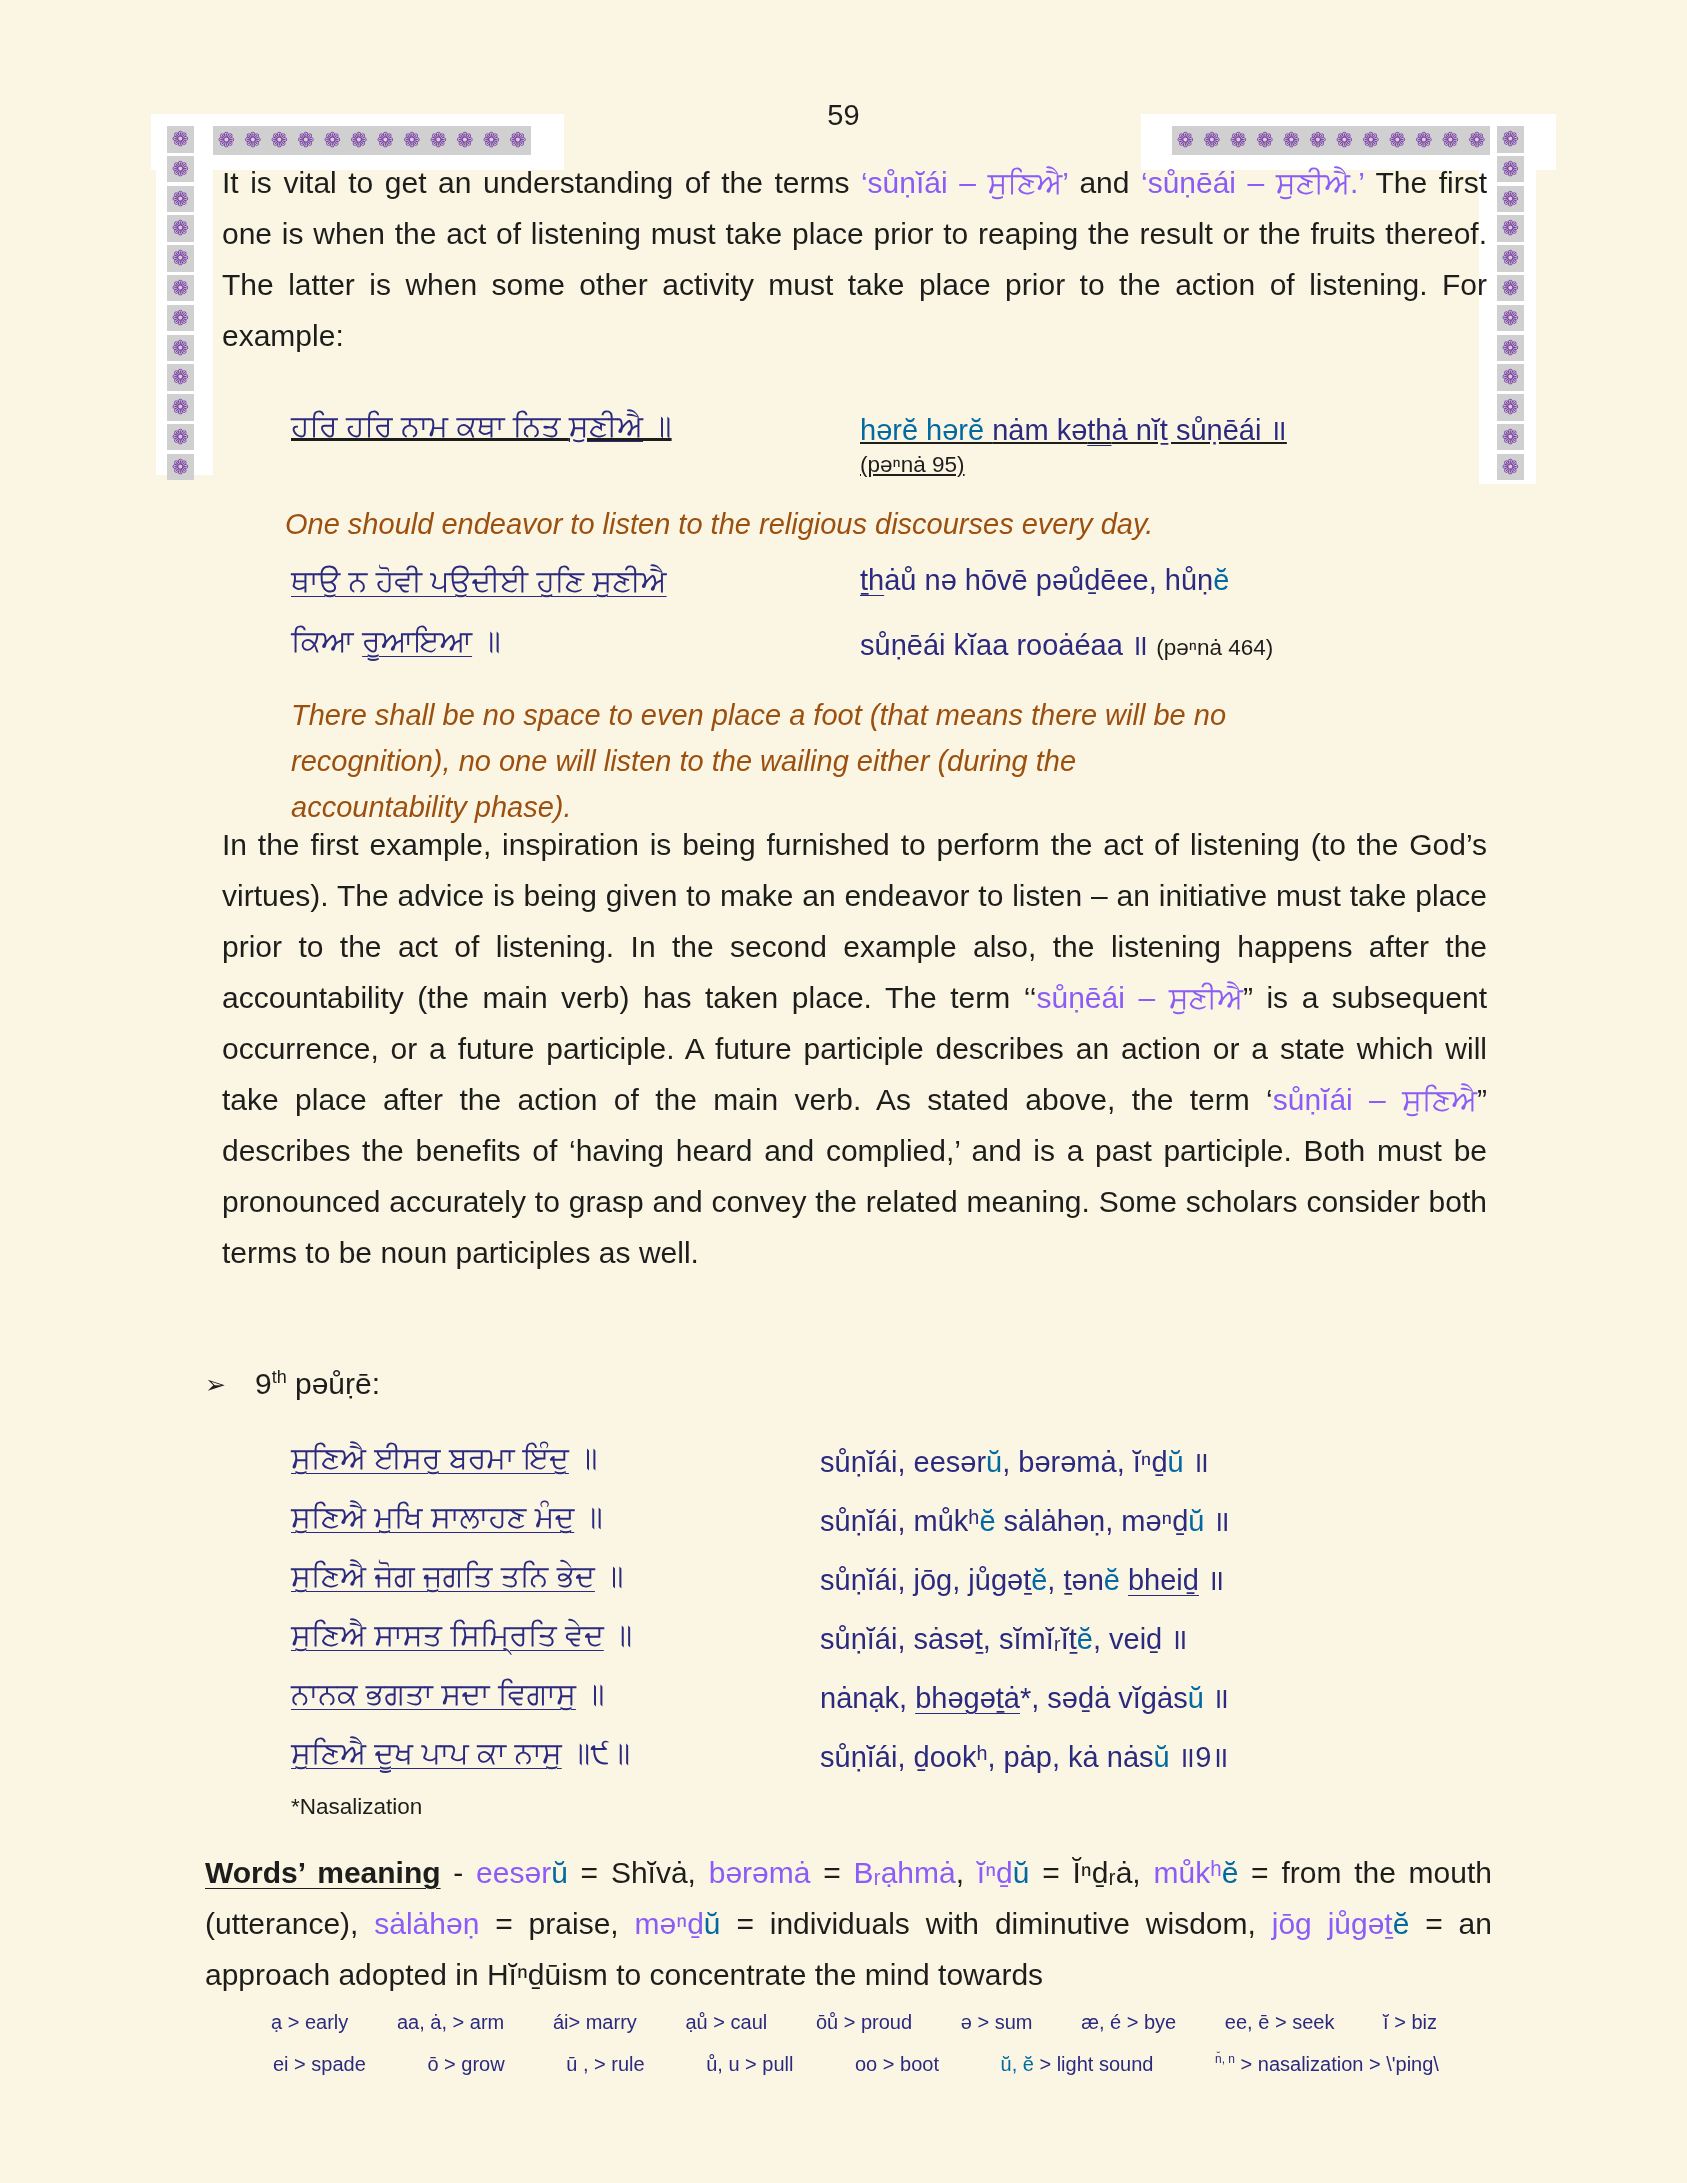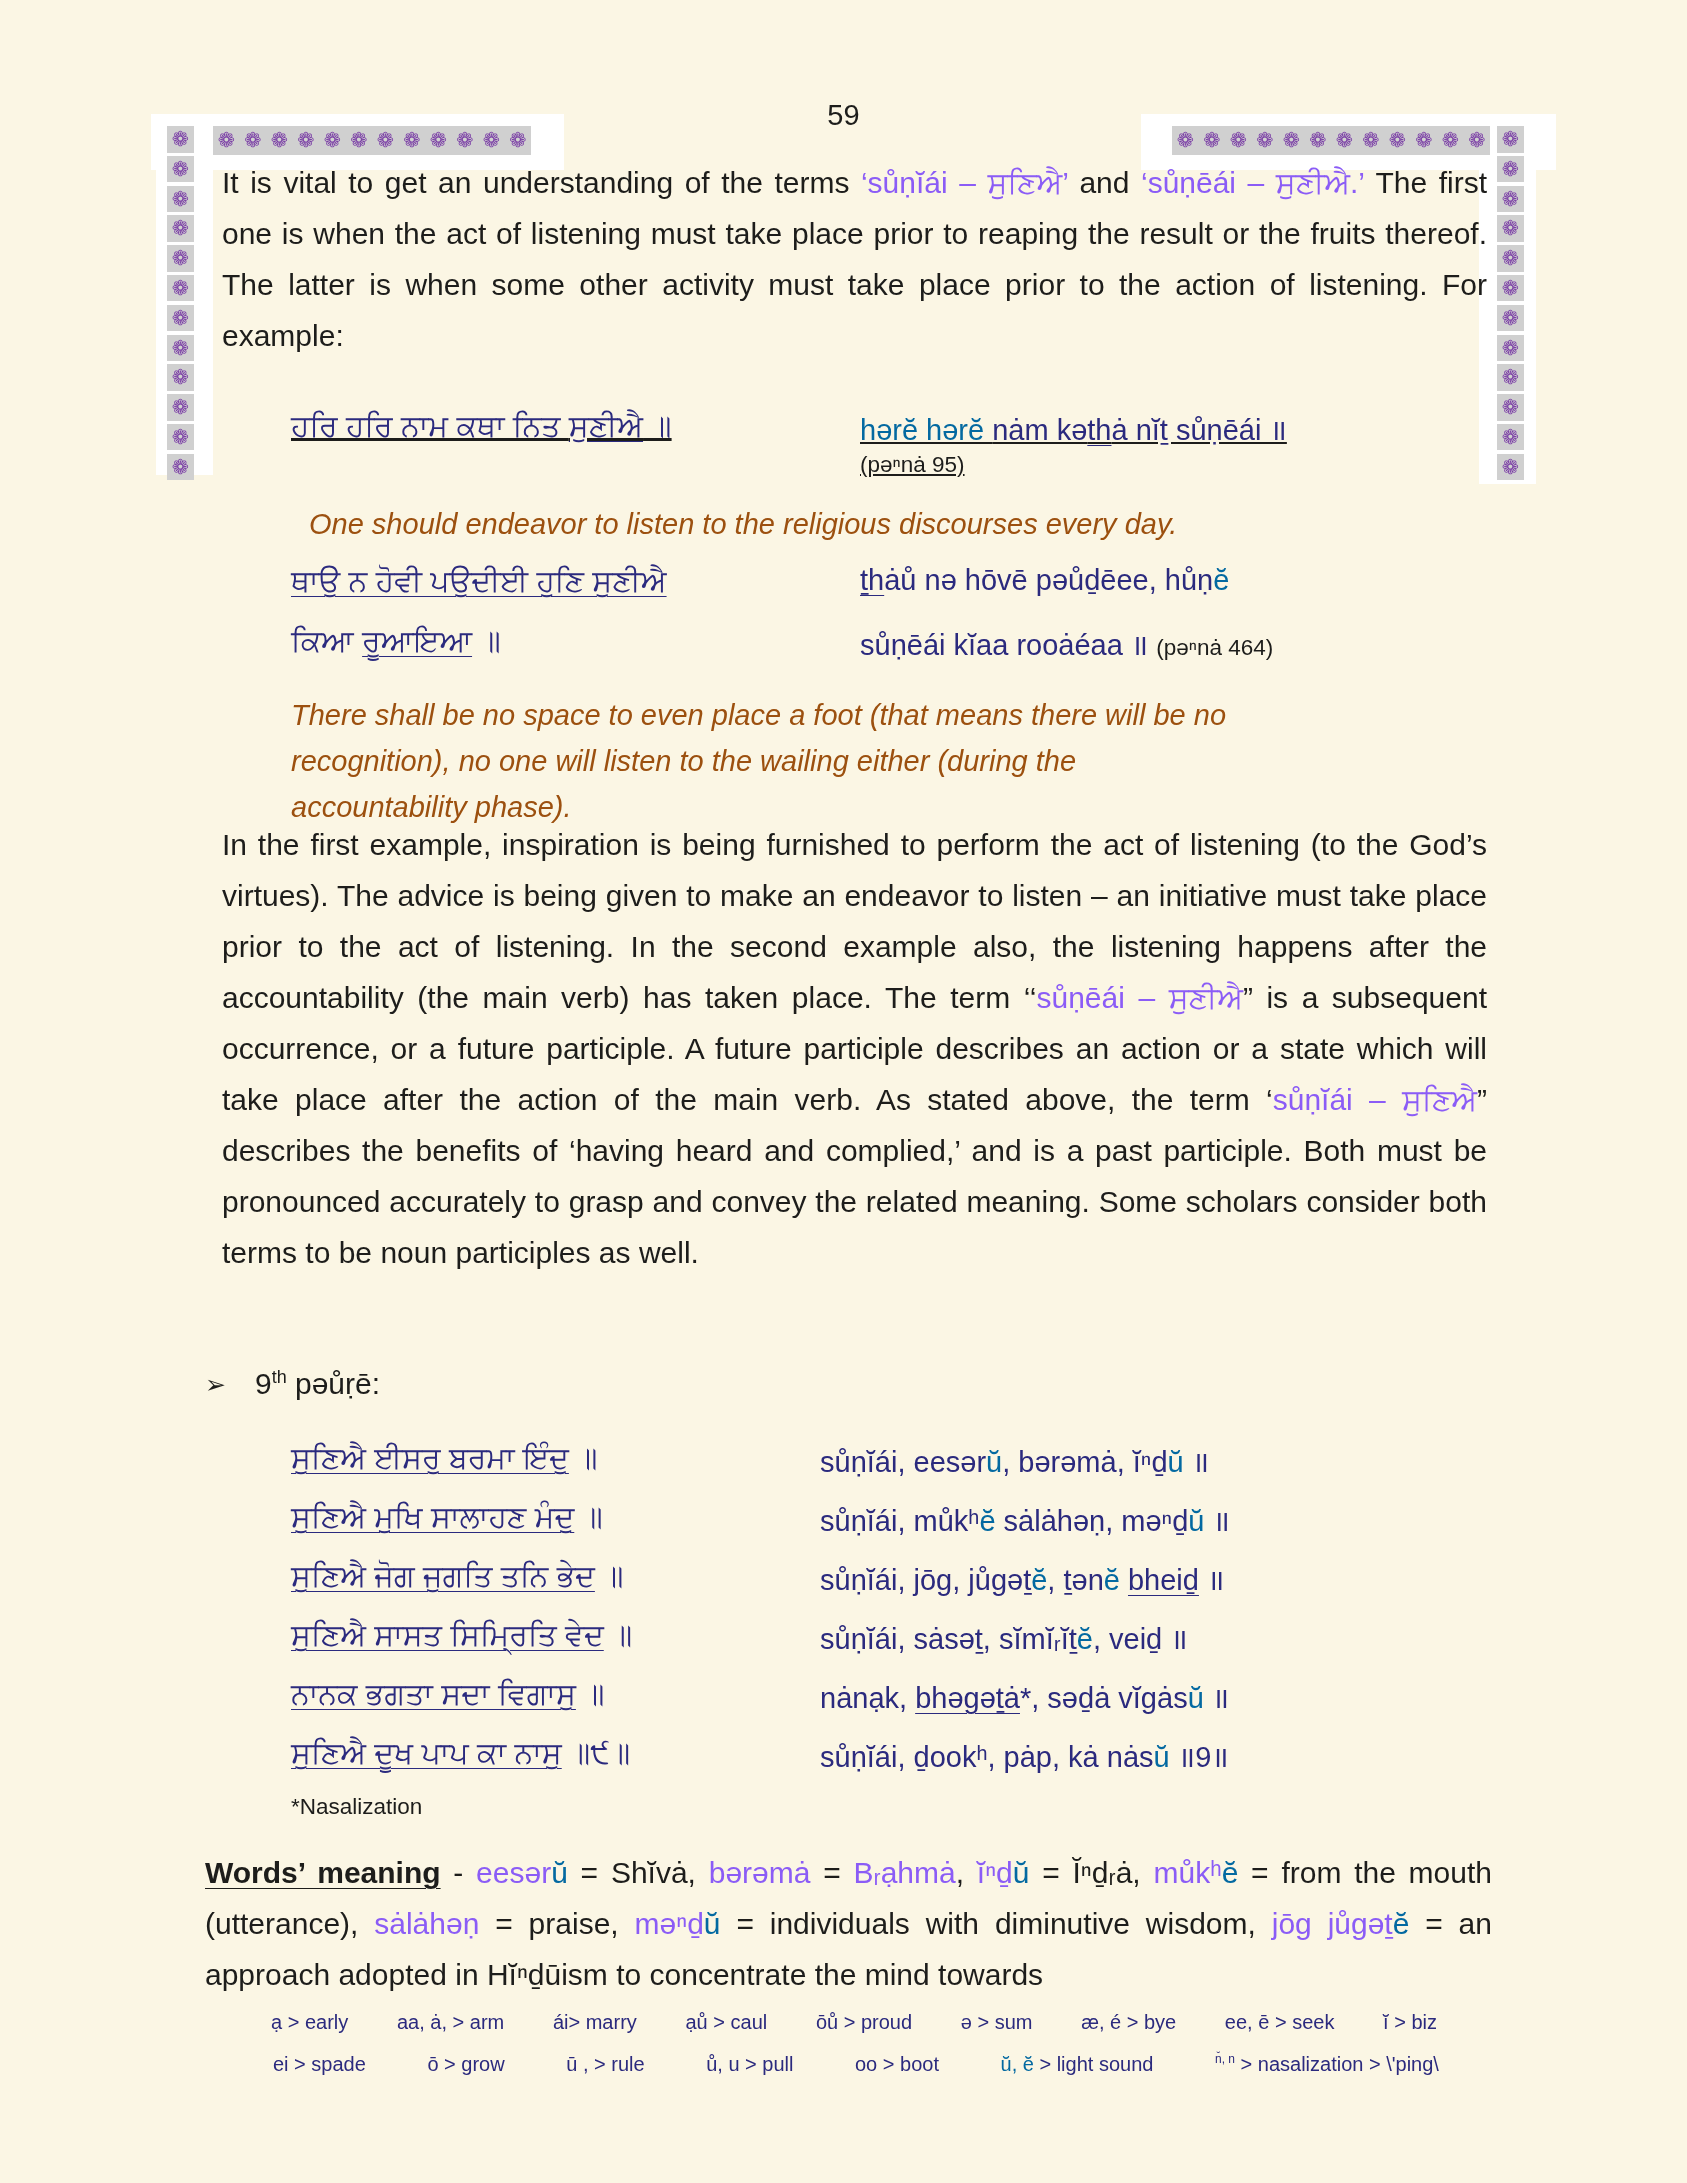--- a/index.html
+++ b/index.html
@@ -121,21 +121,21 @@
 
 <p class="abs para" style="left:222px;top:157px;width:1265px;margin:0;"><span>It is vital to get an understanding of the terms </span><span class="c-n">‘sůṇĭái – ਸੁਣਿਐ’</span><span> and </span><span class="c-n">‘sůṇēái – ਸੁਣੀਐ.’</span><span> The first one is when the act of listening must take place prior to reaping the result or the fruits thereof. The latter is when some other activity must take place prior to the action of listening. For example:</span></p>
 
 <div class="abs qgrid" style="left:291px;top:409px;text-decoration:underline;">
   <div class="gurmukhi"><span>ਹਰਿ ਹਰਿ ਨਾਮ ਕਥਾ ਨਿਤ </span><span class="u">ਸੁਣੀਐ</span><span> ॥</span></div>
   <div>
     <div class="translit"><span class="c-g">hərĕ hərĕ </span><span>nȧm kə</span><span class="u">th</span><span>ȧ nĭṯ sůṇēái ॥</span></div>
     <div class="ref">(pəⁿnȧ 95)</div>
   </div>
 </div>
-<div class="abs trans-italic" style="left:309px;top:501px;text-align:center;">One should endeavor to listen to the religious discourses every day.</div>
+<div class="abs trans-italic" style="left:285px;top:501px;text-align:center;">One should endeavor to listen to the religious discourses every day.</div>
 
 <div class="abs qgrid" style="left:291px;top:564px;row-gap:25px;">
   <div class="gurmukhi"><span class="u">ਥਾਉ ਨ ਹੋਵੀ ਪਉਦੀਈ ਹੁਣਿ ਸੁਣੀਐ</span></div>
   <div class="translit"><span class="u">ṯh</span><span>ȧů nə hōvē pəůḏēee, hůṇ</span><span class="c-g">ĕ</span></div>
   <div class="gurmukhi"><span>ਕਿਆ </span><span class="u">ਰੂਆਇਆ</span><span> ॥</span></div>
   <div class="translit"><span>sůṇēái kĭaa rooȧéaa ॥ </span><span class="c-ink sm">(pəⁿnȧ 464)</span></div>
 </div>
 <div class="abs trans-italic" style="left:291px;top:692px;width:1072px;">
   <div>There shall be no space to even place a foot (that means there will be no</div>
   <div>recognition), no one will listen to the wailing either (during the</div>

